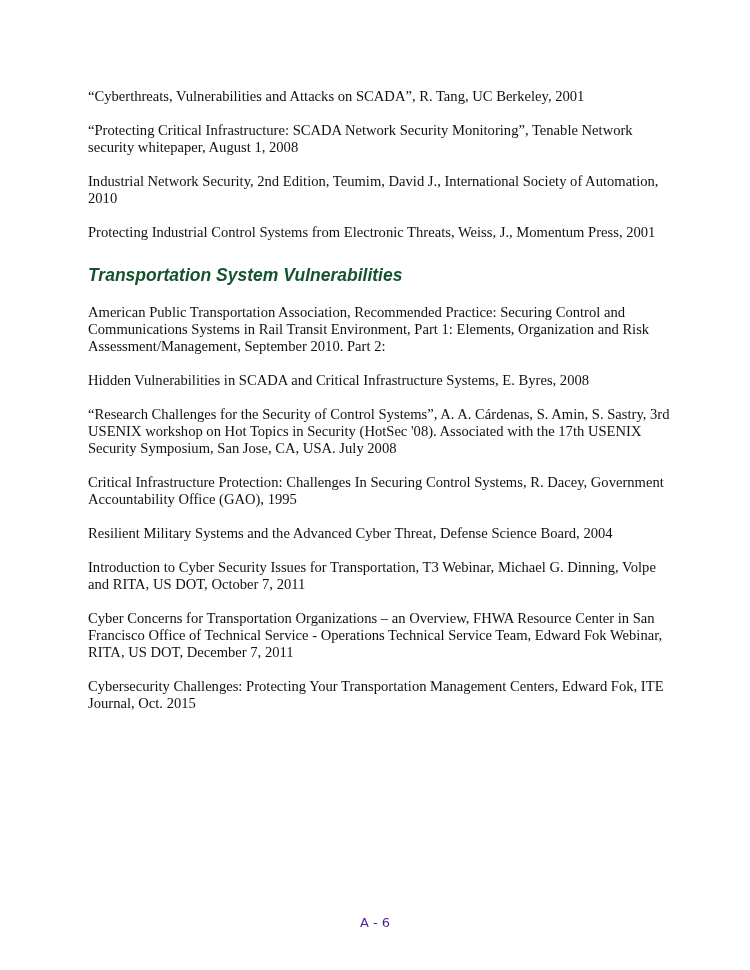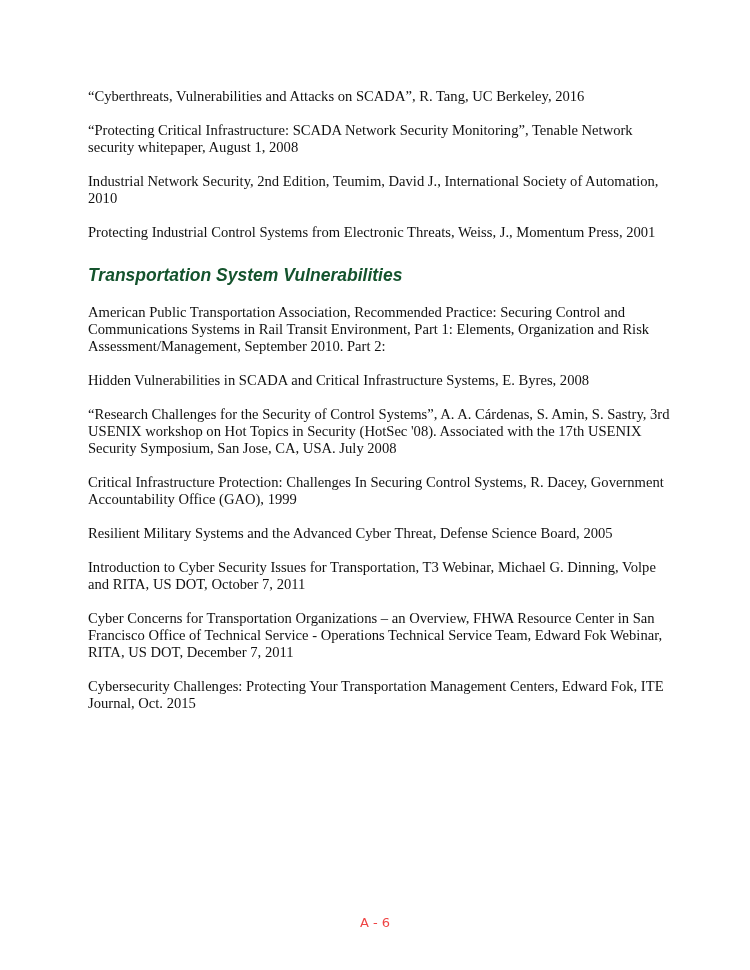--- a/index.html
+++ b/index.html
@@ -8,37 +8,37 @@
     position: absolute; left: 88px; top: 88px; width: 590px;
     font-family: "Liberation Serif", serif; font-size: 14.6px; line-height: 17px; color: #111;
   }
   .ref { margin: 0 0 17px 0; }
   .heading {
     font-family: "Liberation Sans", sans-serif; font-weight: bold; font-style: italic;
     font-size: 17.5px; line-height: 20px; color: #14532d; margin: 24px 0 19px 0;
   }
   .footer {
     position: absolute; left: 0; width: 750px; top: 915px; text-align: center;
-    font-family: "DejaVu Sans", sans-serif; font-size: 13px; color: #ef4444;
+    font-family: "DejaVu Sans", sans-serif; font-size: 13px; color: #4c1d95;
   }
 </style>
 </head>
 <body>
 
 <div class="page">
-  <p class="ref">“Cyberthreats, Vulnerabilities and Attacks on SCADA”, R. Tang, UC Berkeley, 2016</p>
+  <p class="ref">“Cyberthreats, Vulnerabilities and Attacks on SCADA”, R. Tang, UC Berkeley, 2001</p>
   <p class="ref">“Protecting Critical Infrastructure: SCADA Network Security Monitoring”, Tenable Network security whitepaper, August 1, 2008</p>
   <p class="ref">Industrial Network Security, 2nd Edition, Teumim, David J.,  International Society of Automation, 2010</p>
   <p class="ref">Protecting Industrial Control Systems from Electronic Threats, Weiss, J., Momentum Press, 2001</p>
 
   <h2 class="heading">Transportation System Vulnerabilities</h2>
 
   <p class="ref">American Public Transportation Association, Recommended Practice: Securing Control and Communications Systems in Rail Transit Environment,  Part 1: Elements, Organization and Risk Assessment/Management, September 2010. Part 2:</p>
   <p class="ref">Hidden Vulnerabilities in SCADA and Critical Infrastructure Systems, E.  Byres, 2008</p>
   <p class="ref">“Research Challenges for the Security of Control Systems”,  A. A. Cárdenas, S. Amin, S. Sastry, 3rd USENIX workshop on Hot Topics in Security (HotSec '08). Associated with the 17th USENIX Security Symposium, San Jose, CA, USA. July 2008</p>
-  <p class="ref">Critical Infrastructure Protection: Challenges In Securing Control Systems, R. Dacey, Government Accountability Office (GAO), 1999</p>
-  <p class="ref">Resilient Military Systems and the Advanced Cyber Threat, Defense Science Board, 2005</p>
+  <p class="ref">Critical Infrastructure Protection: Challenges In Securing Control Systems, R. Dacey, Government Accountability Office (GAO), 1995</p>
+  <p class="ref">Resilient Military Systems and the Advanced Cyber Threat, Defense Science Board, 2004</p>
   <p class="ref">Introduction to Cyber Security Issues for Transportation, T3 Webinar, Michael G. Dinning, Volpe and RITA, US DOT,  October 7, 2011</p>
   <p class="ref">Cyber Concerns for Transportation Organizations – an Overview, FHWA Resource Center in San Francisco Office of Technical Service - Operations Technical Service Team, Edward Fok Webinar, RITA, US DOT,  December 7, 2011</p>
   <p class="ref">Cybersecurity Challenges: Protecting Your Transportation Management Centers, Edward Fok, ITE Journal, Oct. 2015</p>
 </div>
 
 <div class="footer">A - 6</div>
 
 </body></html>

